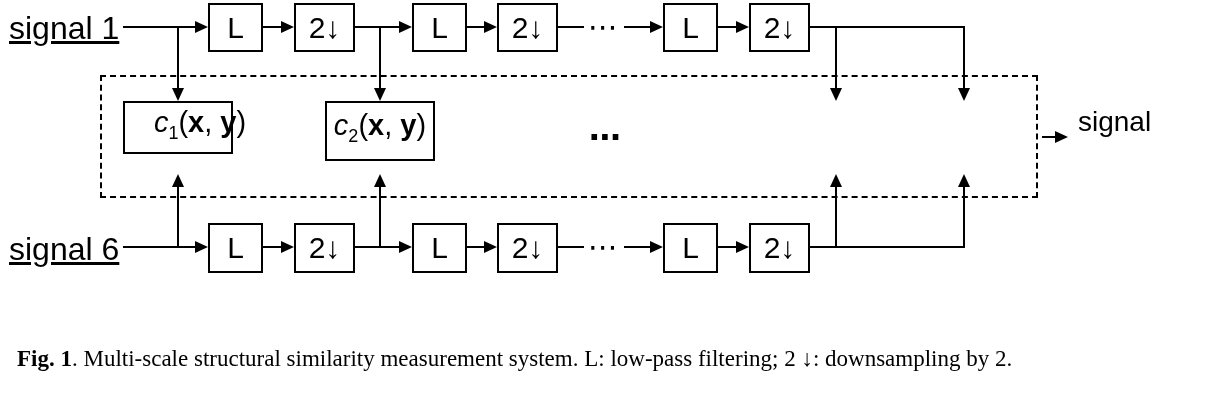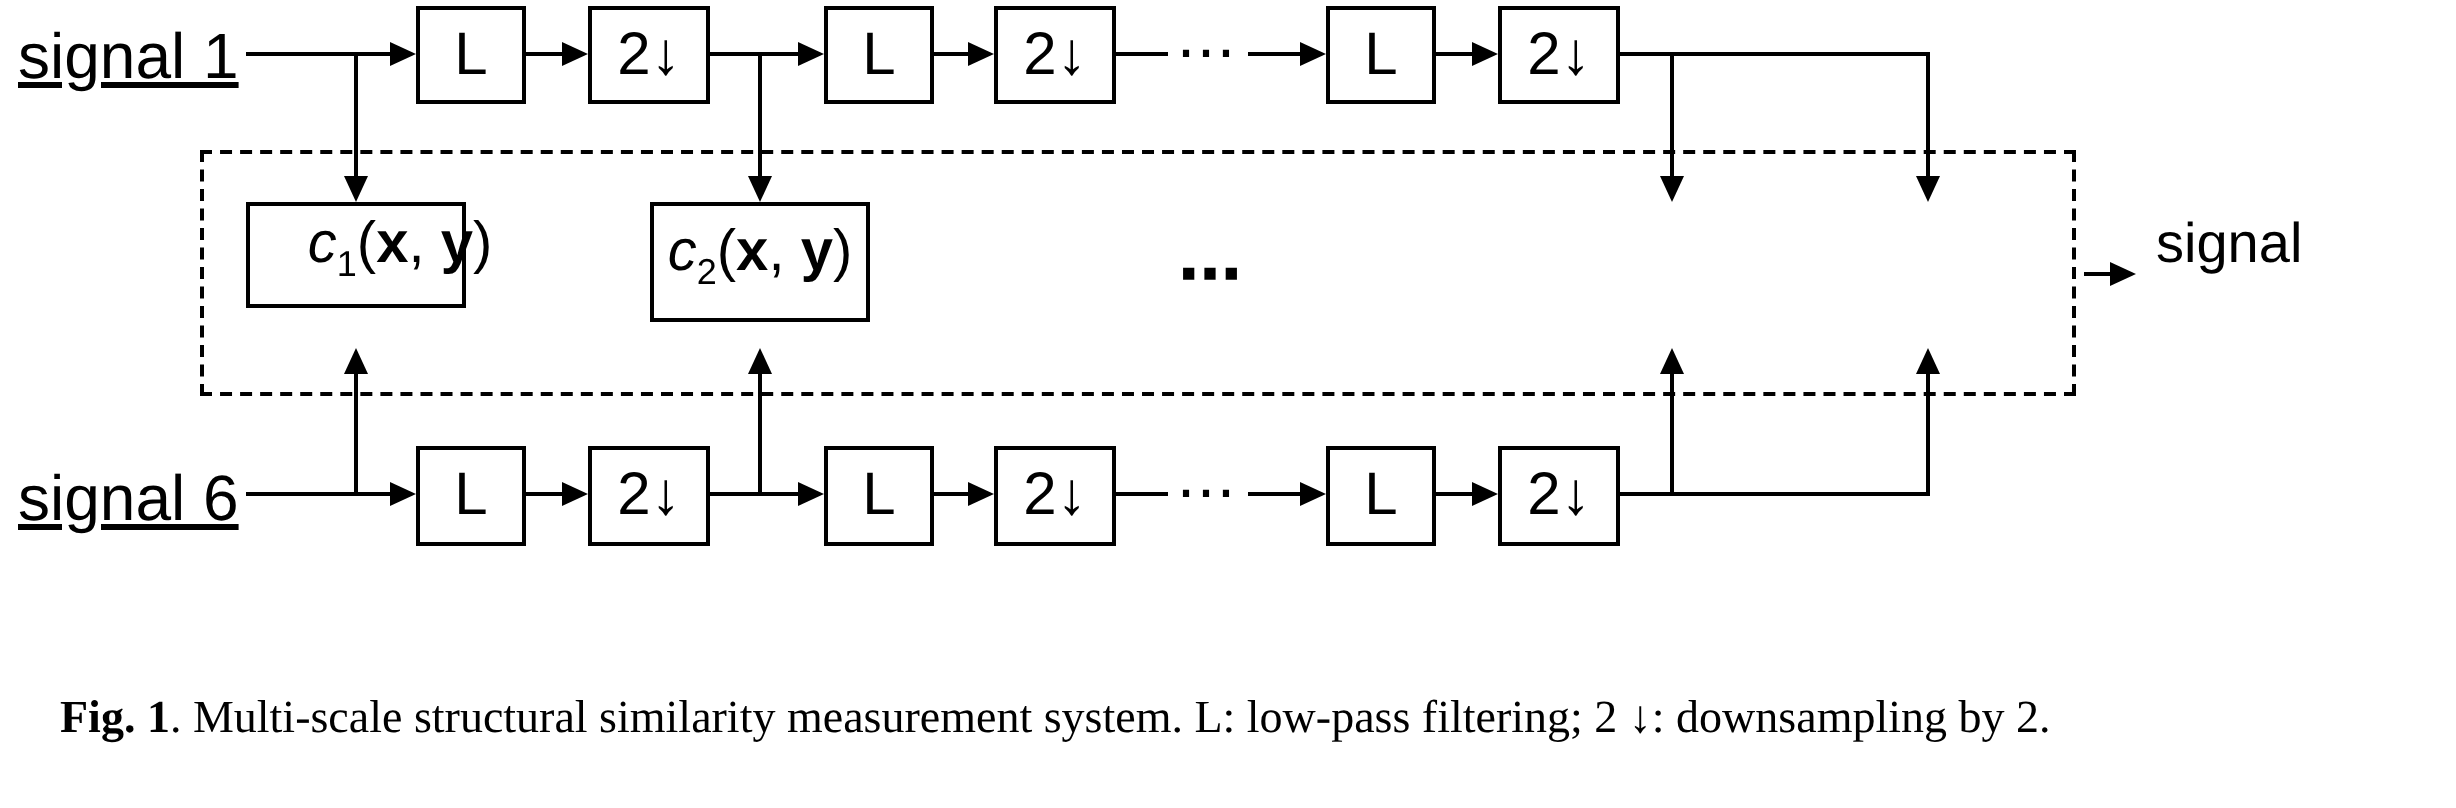--- a/index.html
+++ b/index.html
@@ -155,15 +155,15 @@
   <div class="blk" style="left:497px;top:223px;width:61px;height:50px;">
       <span>2↓</span>
     </div>
   <div class="blk" style="left:663px;top:223px;width:55px;height:50px;">
       <span>L</span>
     </div>
   <div class="blk" style="left:749px;top:223px;width:61px;height:50px;">
       <span>2↓</span>
     </div>
 
-  <div class="caption" style="left:30px;top:344px;"><span class="cap-b">Fig. 1</span><span>. Multi-scale structural similarity measurement system. L: low-pass filtering; 2 ↓: downsampling by 2.</span></div>
+  <div class="caption" style="left:17px;top:344px;"><span class="cap-b">Fig. 1</span><span>. Multi-scale structural similarity measurement system. L: low-pass filtering; 2 ↓: downsampling by 2.</span></div>
 
 </div>
 
 </body></html>

